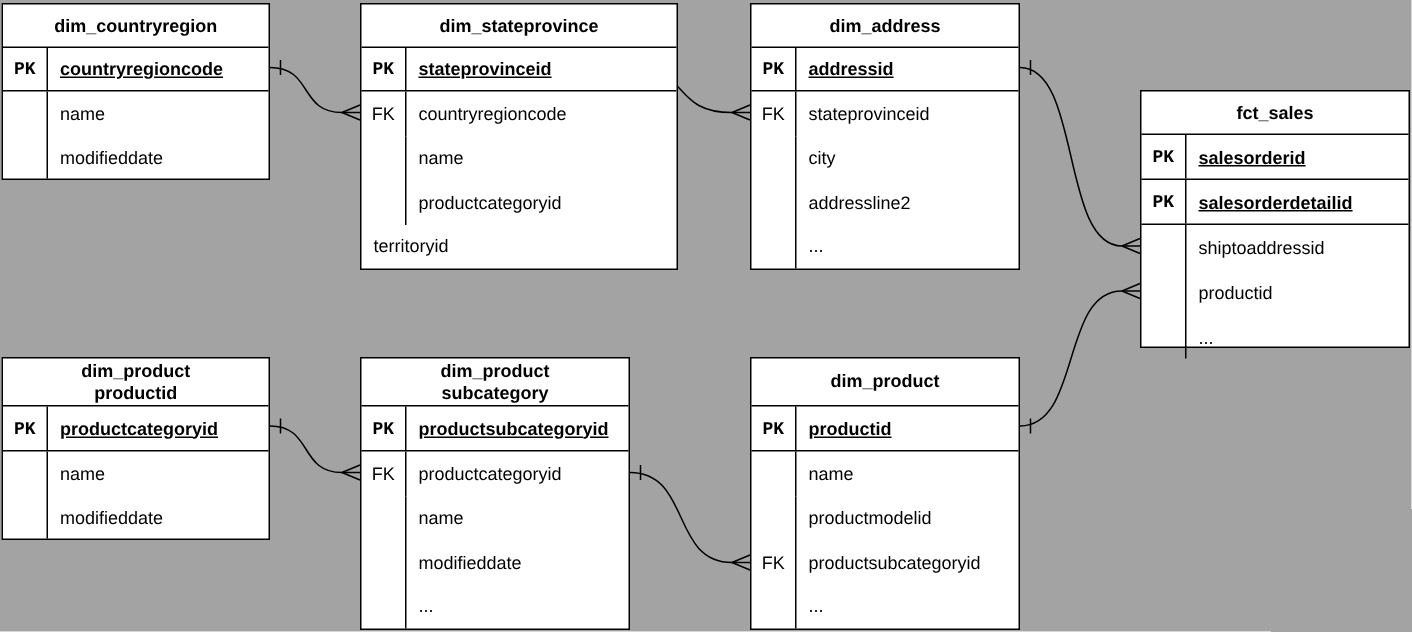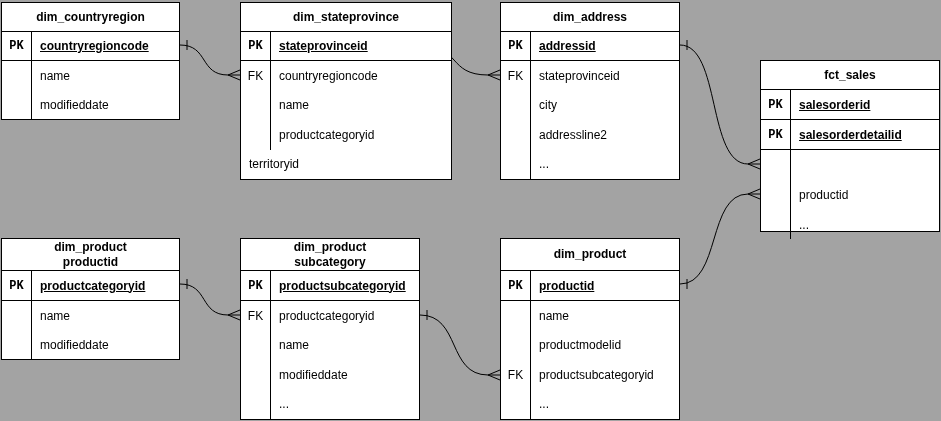--- a/index.html
+++ b/index.html
@@ -190,20 +190,21 @@
       <div class="row sep" style="height: 30px;">
         <div class="key pk">PK</div>
         <div class="colname pkname">salesorderid</div>
       </div>
       <div class="row sep" style="height: 30px;">
         <div class="key pk">PK</div>
         <div class="colname pkname">salesorderdetailid</div>
       </div>
       <div class="row" style="height: 30px;">
         <div class="key"></div>
+        <div class="colname">shiptoaddressid</div>
       </div>
       <div class="row" style="height: 30px;">
         <div class="key"></div>
         <div class="colname">productid</div>
       </div>
       <div class="row" style="height: 29px;">
         <div class="key"></div>
         <div class="colname">...</div>
       </div>
     </div>

